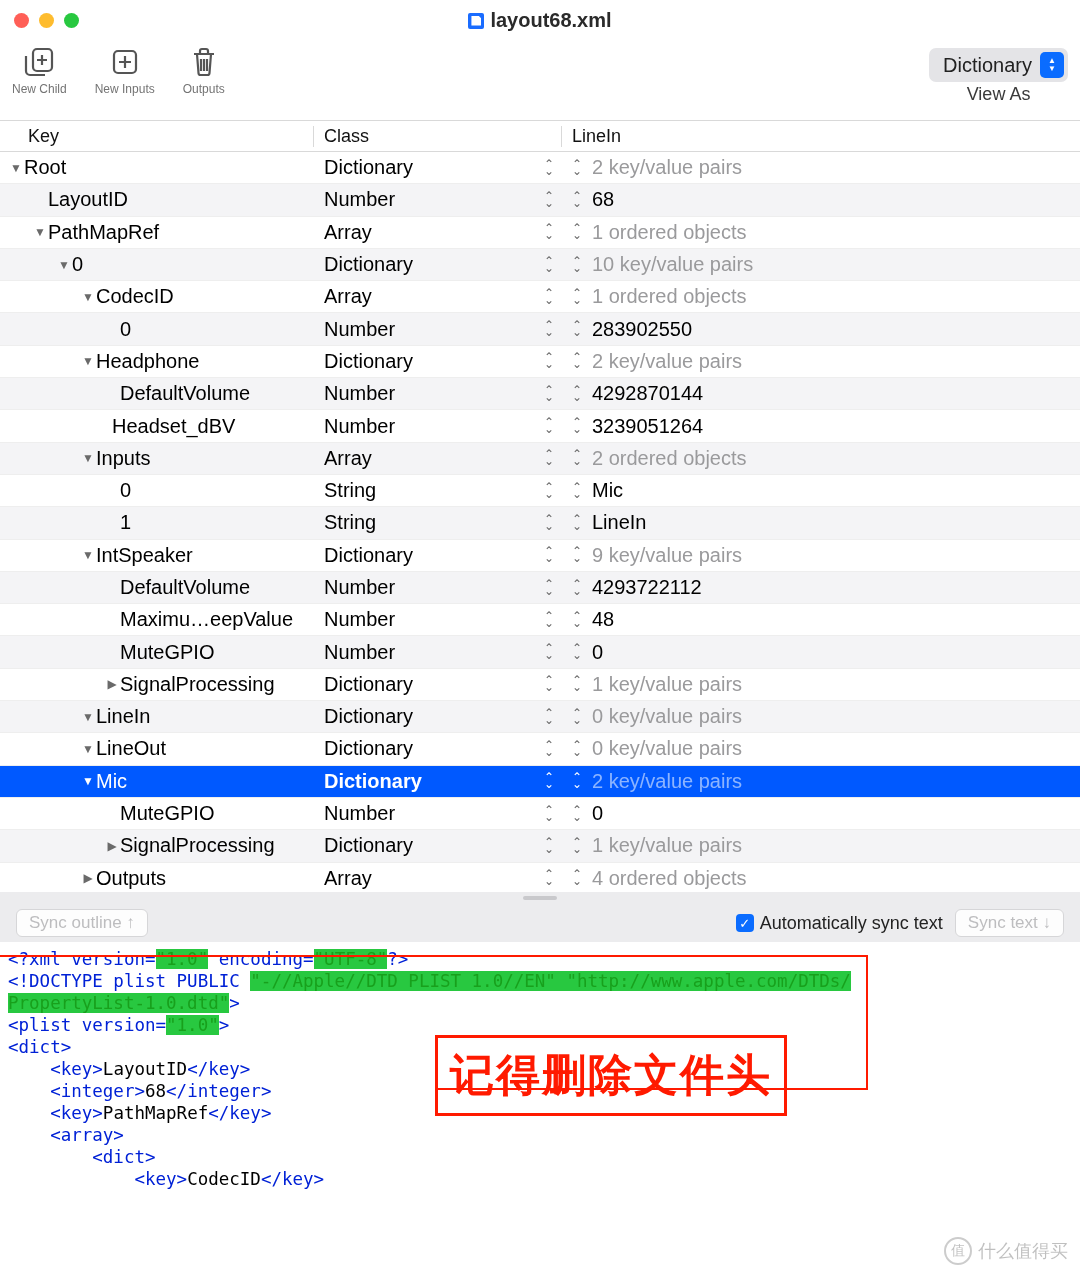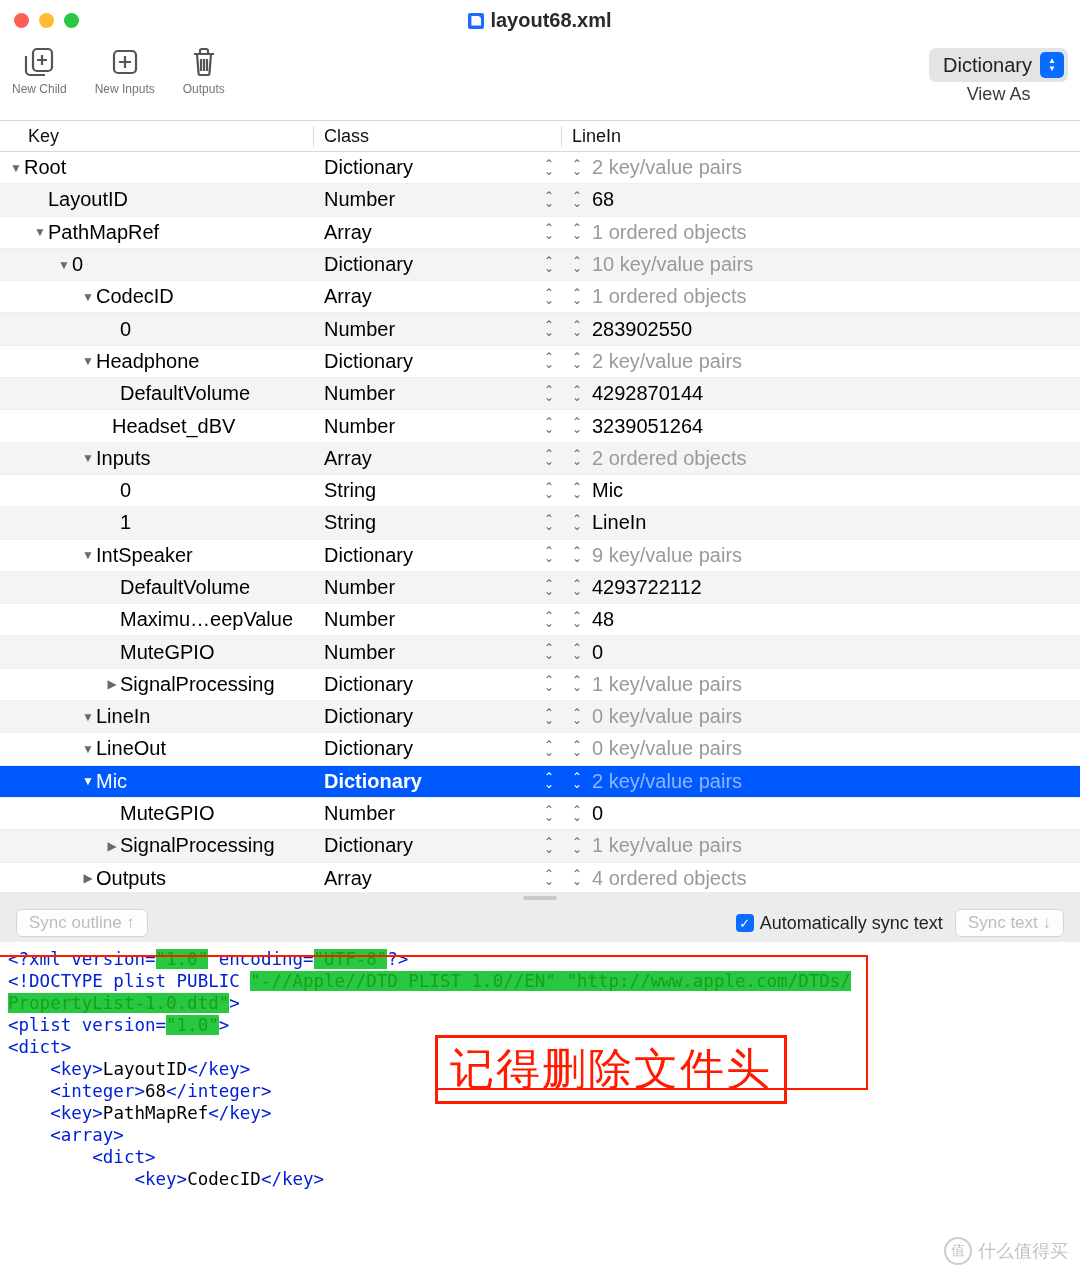--- a/index.html
+++ b/index.html
@@ -53,21 +53,21 @@
   .tree-wrap{height:740px; overflow:hidden; position:relative;}
   .splitter{height:12px;background:#ececee;display:flex;align-items:center;justify-content:center;}
   .splitter .grip{width:34px;height:4px;border-radius:2px;background:#c9c9cc;}
   .sync-bar{height:38px;background:#ececee;display:flex;align-items:center;padding:0 16px;gap:12px;}
   .sync-btn{background:#fdfdfd;border:1px solid #d6d6d8;border-radius:6px;padding:3px 12px;font-size:17px;color:#bdbdbf;}
   .sync-auto{display:flex;align-items:center;gap:6px;font-size:18px;color:#222;}
   .chk{width:18px;height:18px;background:#0a6cff;border-radius:4px;display:flex;align-items:center;justify-content:center;color:#fff;font-size:13px;}
   .code{font-family:Menlo,Consolas,monospace;font-size:17.5px;line-height:22px;padding:6px 8px;white-space:pre;position:relative;}
   .code .blue{color:#0021d6;} .code .green{color:#18a01c;} .code .black{color:#000;}
   .redline{position:absolute;height:2px;background:#ff1a00;left:0;right:212px;}
-  .annot-box{position:absolute;border:3px solid #ff1a00;color:#ff1a00;font-size:44px;font-weight:400;padding:2px 12px;background:transparent;font-family:"PingFang SC","Microsoft YaHei",sans-serif;letter-spacing:2px;text-align:right;}
+  .annot-box{position:absolute;border:3px solid #ff1a00;color:#ff1a00;font-size:44px;font-weight:700;padding:8px 12px;background:transparent;font-family:"PingFang SC","Microsoft YaHei",sans-serif;letter-spacing:2px;text-align:right;}
   .watermark{position:absolute;right:12px;bottom:10px;display:flex;align-items:center;gap:6px;color:rgba(0,0,0,0.25);font-size:18px;}
   .watermark .circ{width:28px;height:28px;border:2px solid rgba(0,0,0,0.2);border-radius:50%;display:flex;align-items:center;justify-content:center;font-size:14px;}
   svg{display:block;}
 </style>
 </head>
 <body>
 
 <div class="titlebar">
   <div class="traffic">
     <div class="light red"></div>

